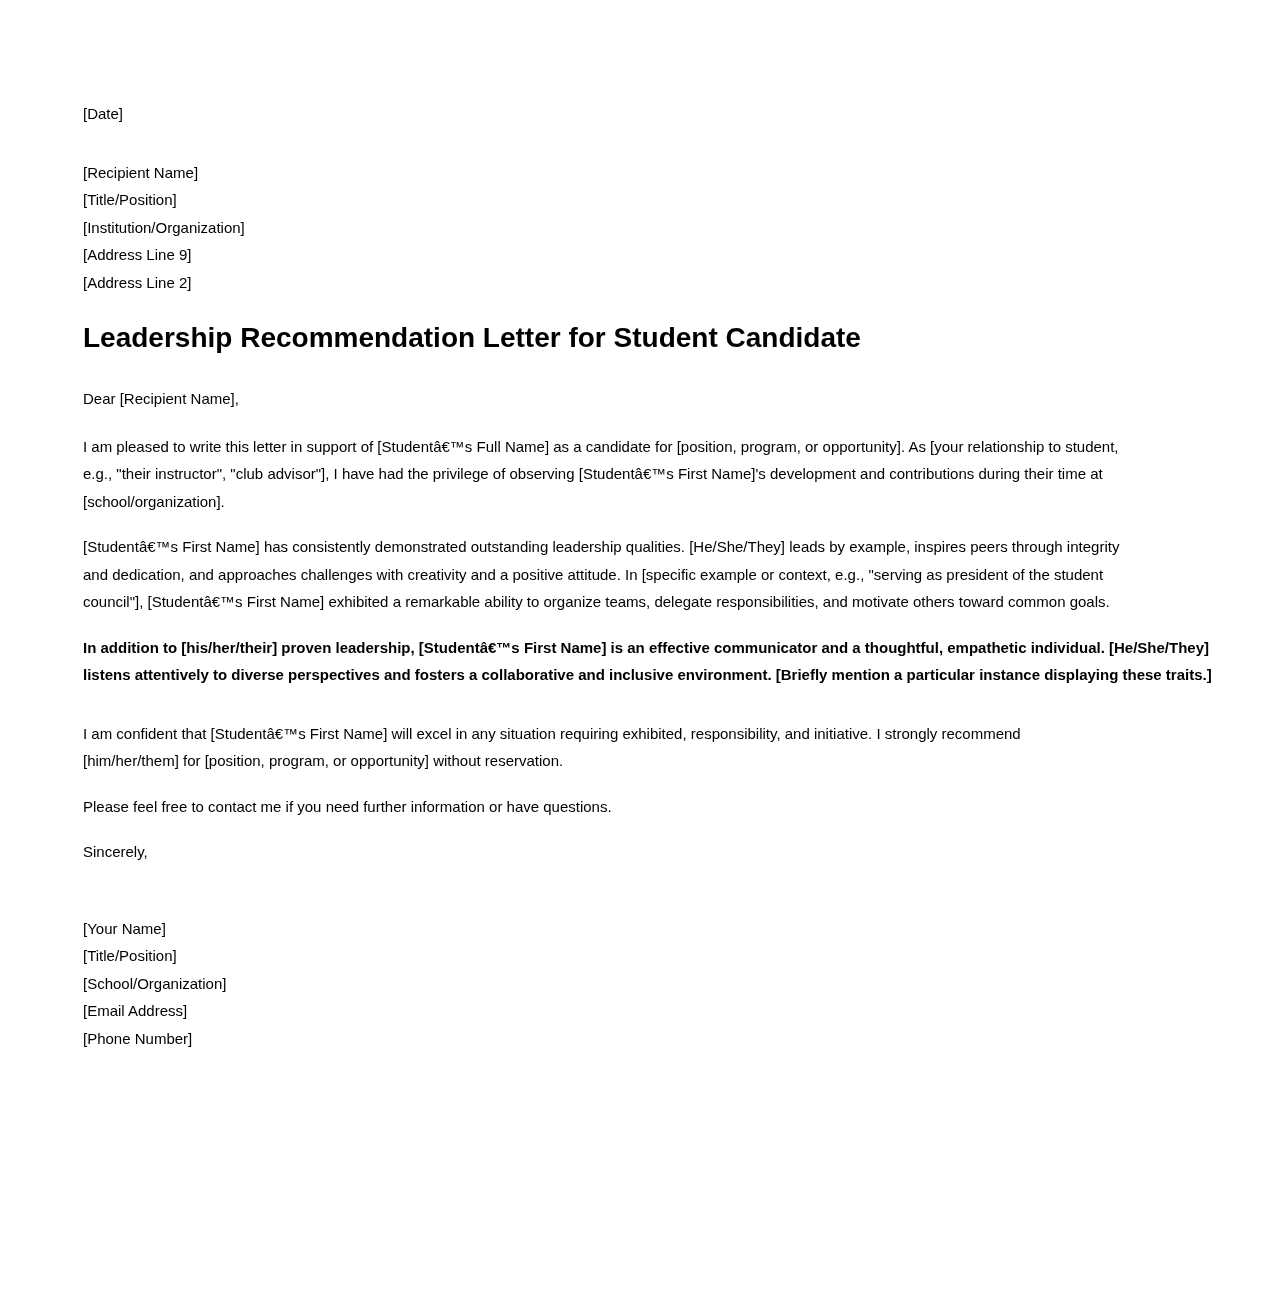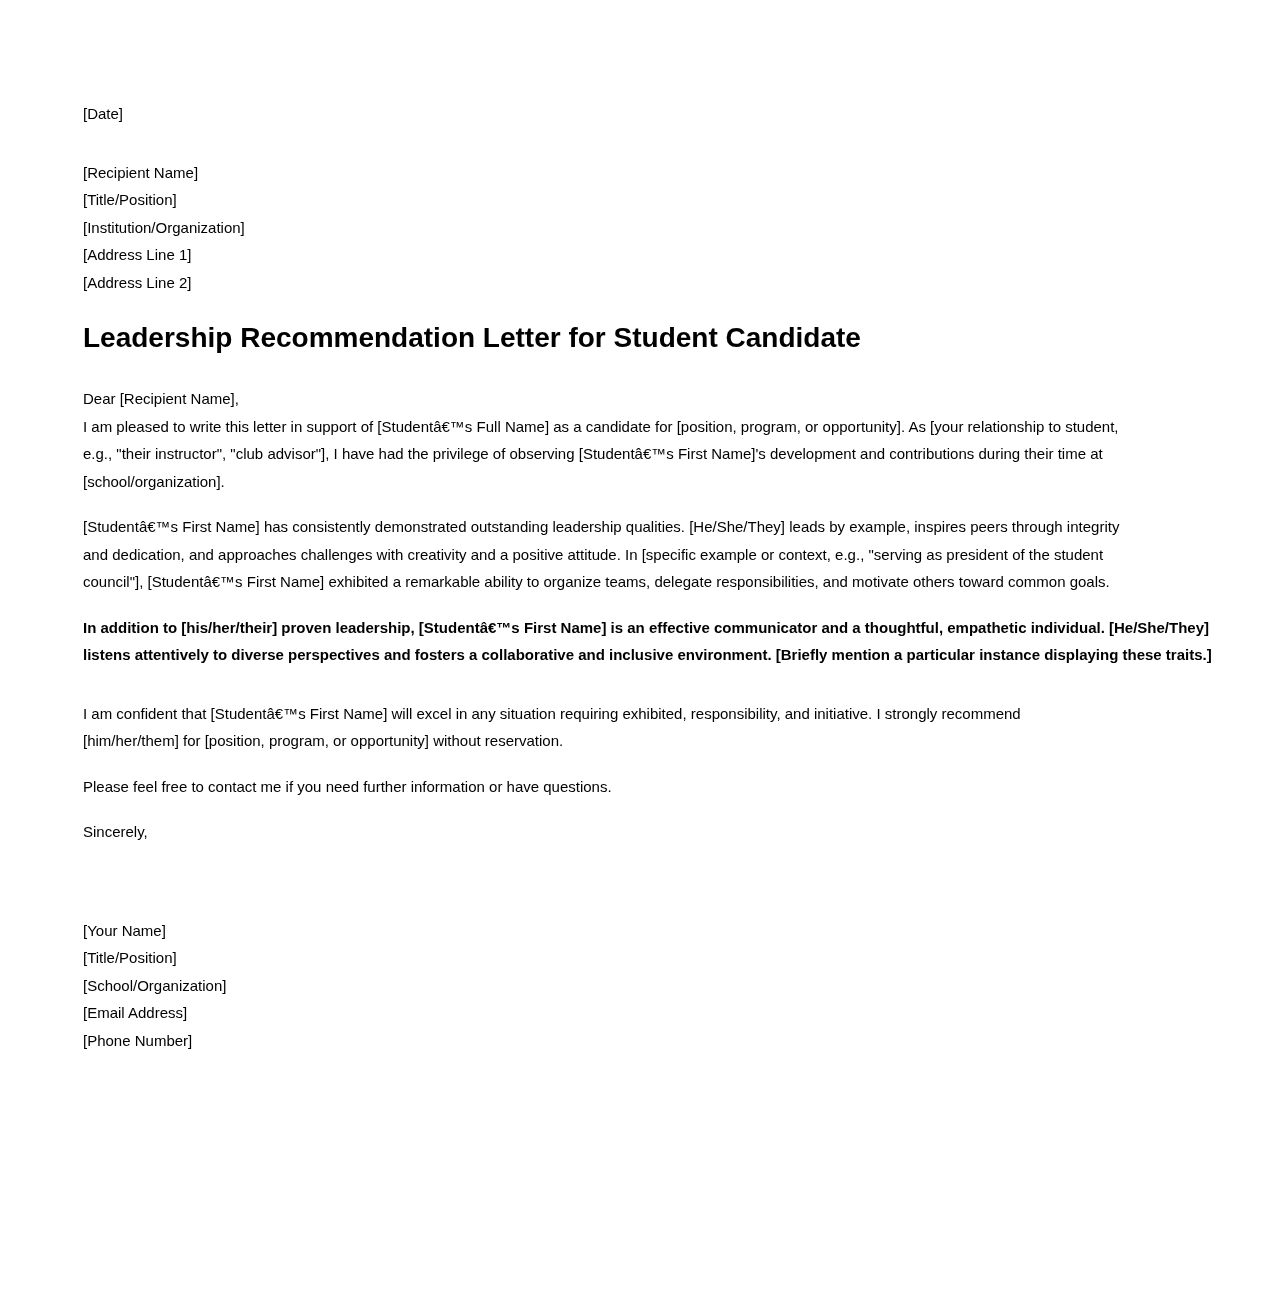--- a/index.html
+++ b/index.html
@@ -28,37 +28,37 @@
   }
   .date-line { margin-bottom: 31px; }
   .recipient-block { margin-bottom: 0; }
   h1.letter-title {
     font-size: 28px;
     line-height: 28px;
     font-weight: bold;
     margin: 28px 0 33px 0;
     white-space: normal;
   }
-  .salutation { }
+  .salutation { margin-bottom: 20px; }
   .para { margin-bottom: 18px; }
   .para.wide-after { margin-bottom: 31px; font-weight: bold; }
-  .closing { margin-bottom: 71px; }
+  .closing { margin-bottom: 49px; }
   .signature-block { margin-bottom: 16px; }
 </style>
 </head>
 <body>
 
 <div class="page">
 
   <p class="line date-line">[Date]</p>
 
   <p class="block recipient-block">[Recipient Name]
 [Title/Position]
 [Institution/Organization]
-[Address Line 1]
+[Address Line 9]
 [Address Line 2]</p>
 
   <h1 class="letter-title">Leadership Recommendation Letter for Student Candidate</h1>
 
   <p class="line salutation">Dear [Recipient Name],</p>
 
   <p class="para">I am pleased to write this letter in support of [Studentâ€™s Full Name] as a candidate for [position, program, or opportunity]. As [your relationship to student,
 e.g., "their instructor", "club advisor"], I have had the privilege of observing [Studentâ€™s First Name]'s development and contributions during their time at
 [school/organization].</p>
 

